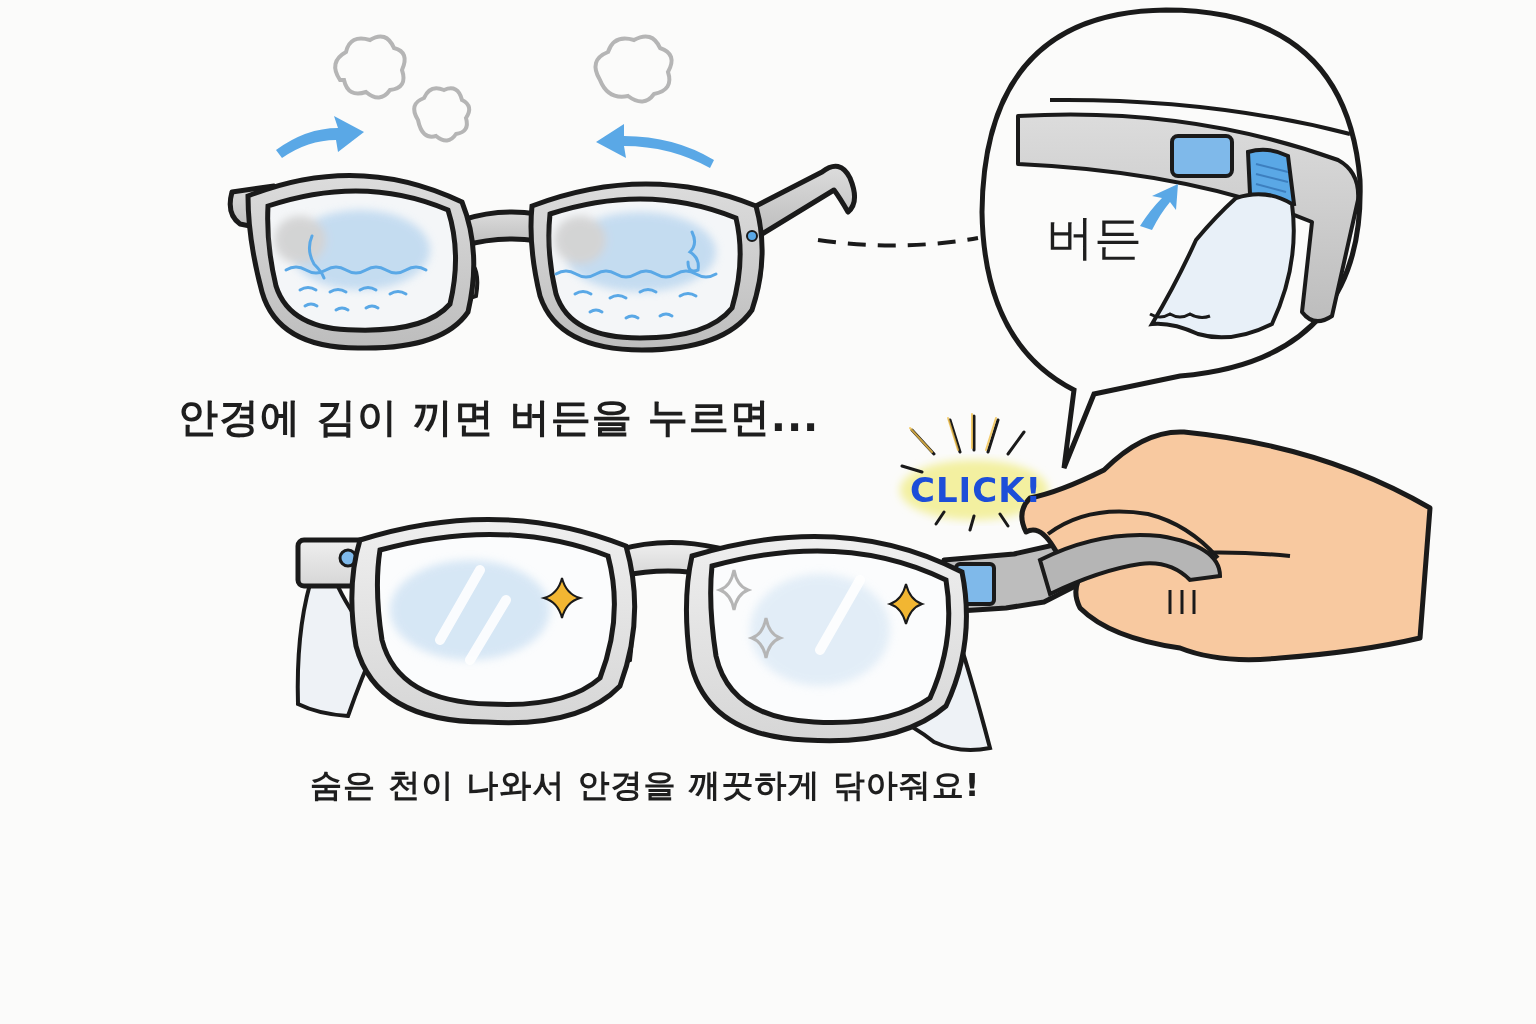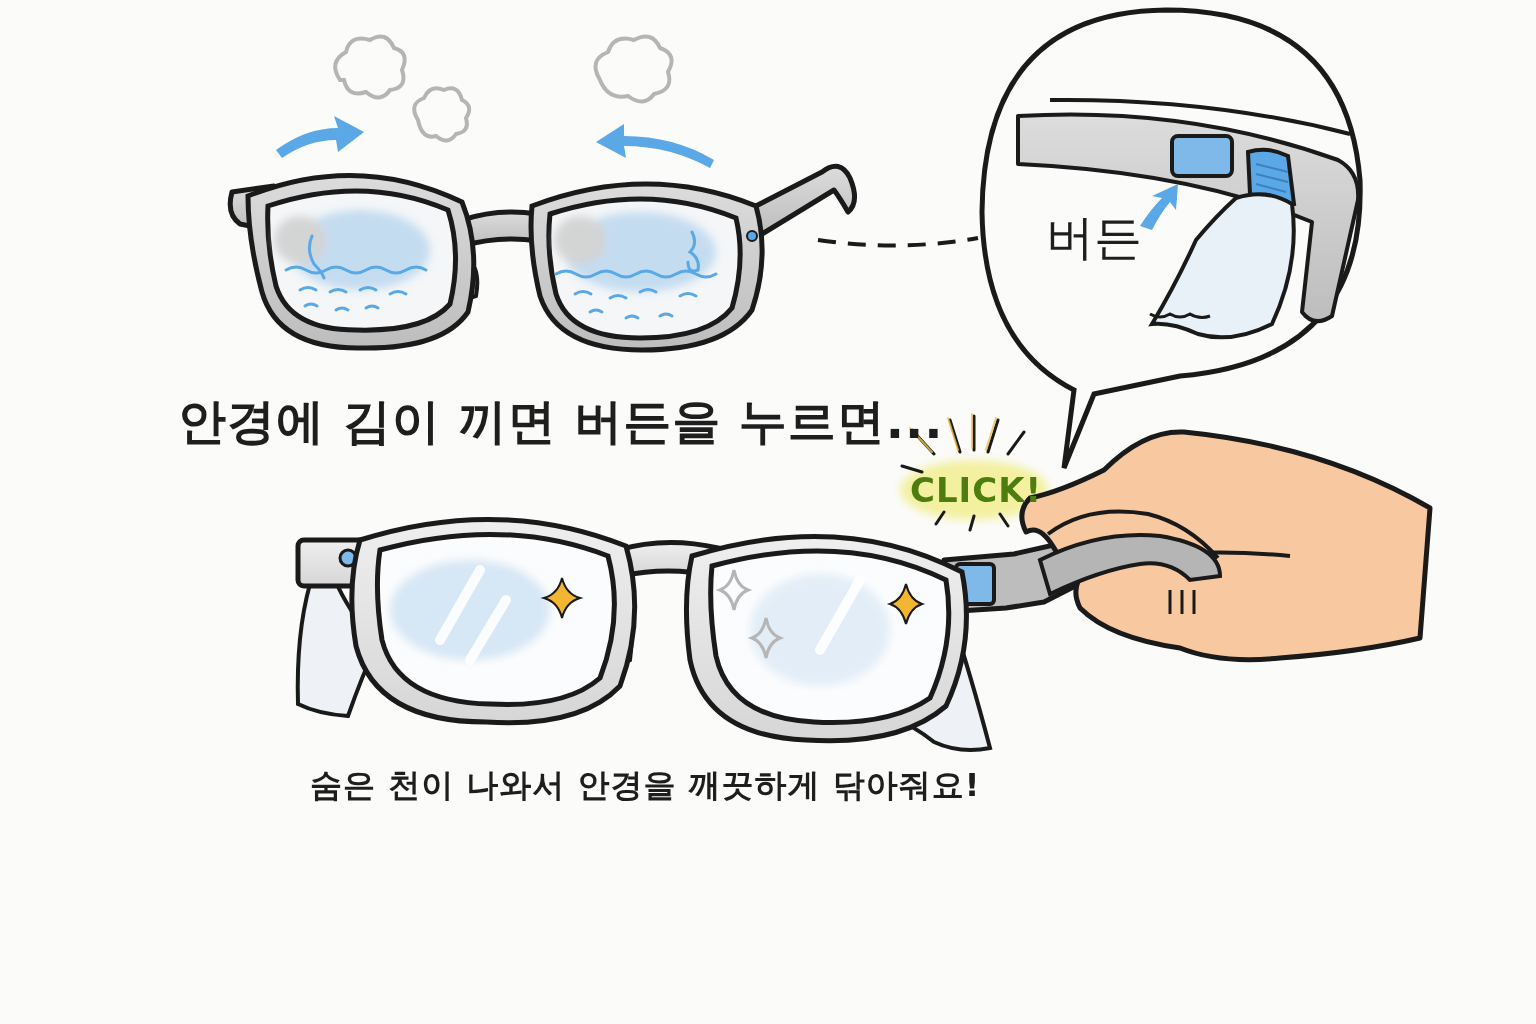--- a/index.html
+++ b/index.html
@@ -7,26 +7,26 @@
       width: 1536px; height: 1024px; overflow: hidden;
       background: #fbfbfa;
       font-family: "DejaVu Sans", sans-serif;
       position: relative;
     }
     #stage { position: absolute; left: 0; top: 0; width: 1536px; height: 1024px; }
     .caption {
       position: absolute; color: #1e1e1e; font-weight: bold;
       font-family: "DejaVu Sans", sans-serif; white-space: nowrap; letter-spacing: 1px;
     }
-    #caption-top { left: 178px; top: 390px; font-size: 48px; }
+    #caption-top { left: 178px; top: 390px; font-size: 40px; }
     #caption-bottom { left: 310px; top: 764px; font-size: 32px; }
     #label-button { position: absolute; left: 1046px; top: 206px; font-size: 48px; color: #1e1e1e; font-family: "DejaVu Sans", sans-serif; }
     #click-text {
       position: absolute; left: 910px; top: 470px; font-size: 34px; font-weight: bold;
-      color: #4d7c0f; font-family: "DejaVu Sans", sans-serif; letter-spacing: 1px;
+      color: #1d4ed8; font-family: "DejaVu Sans", sans-serif; letter-spacing: 1px;
     }
   </style>
 </head>
 <body>
 
 <svg id="stage" viewBox="0 0 1536 1024" xmlns="http://www.w3.org/2000/svg">
   <defs>
     <filter id="soft" x="-10%" y="-10%" width="120%" height="120%">
       <feGaussianBlur stdDeviation="4"></feGaussianBlur>
     </filter>

